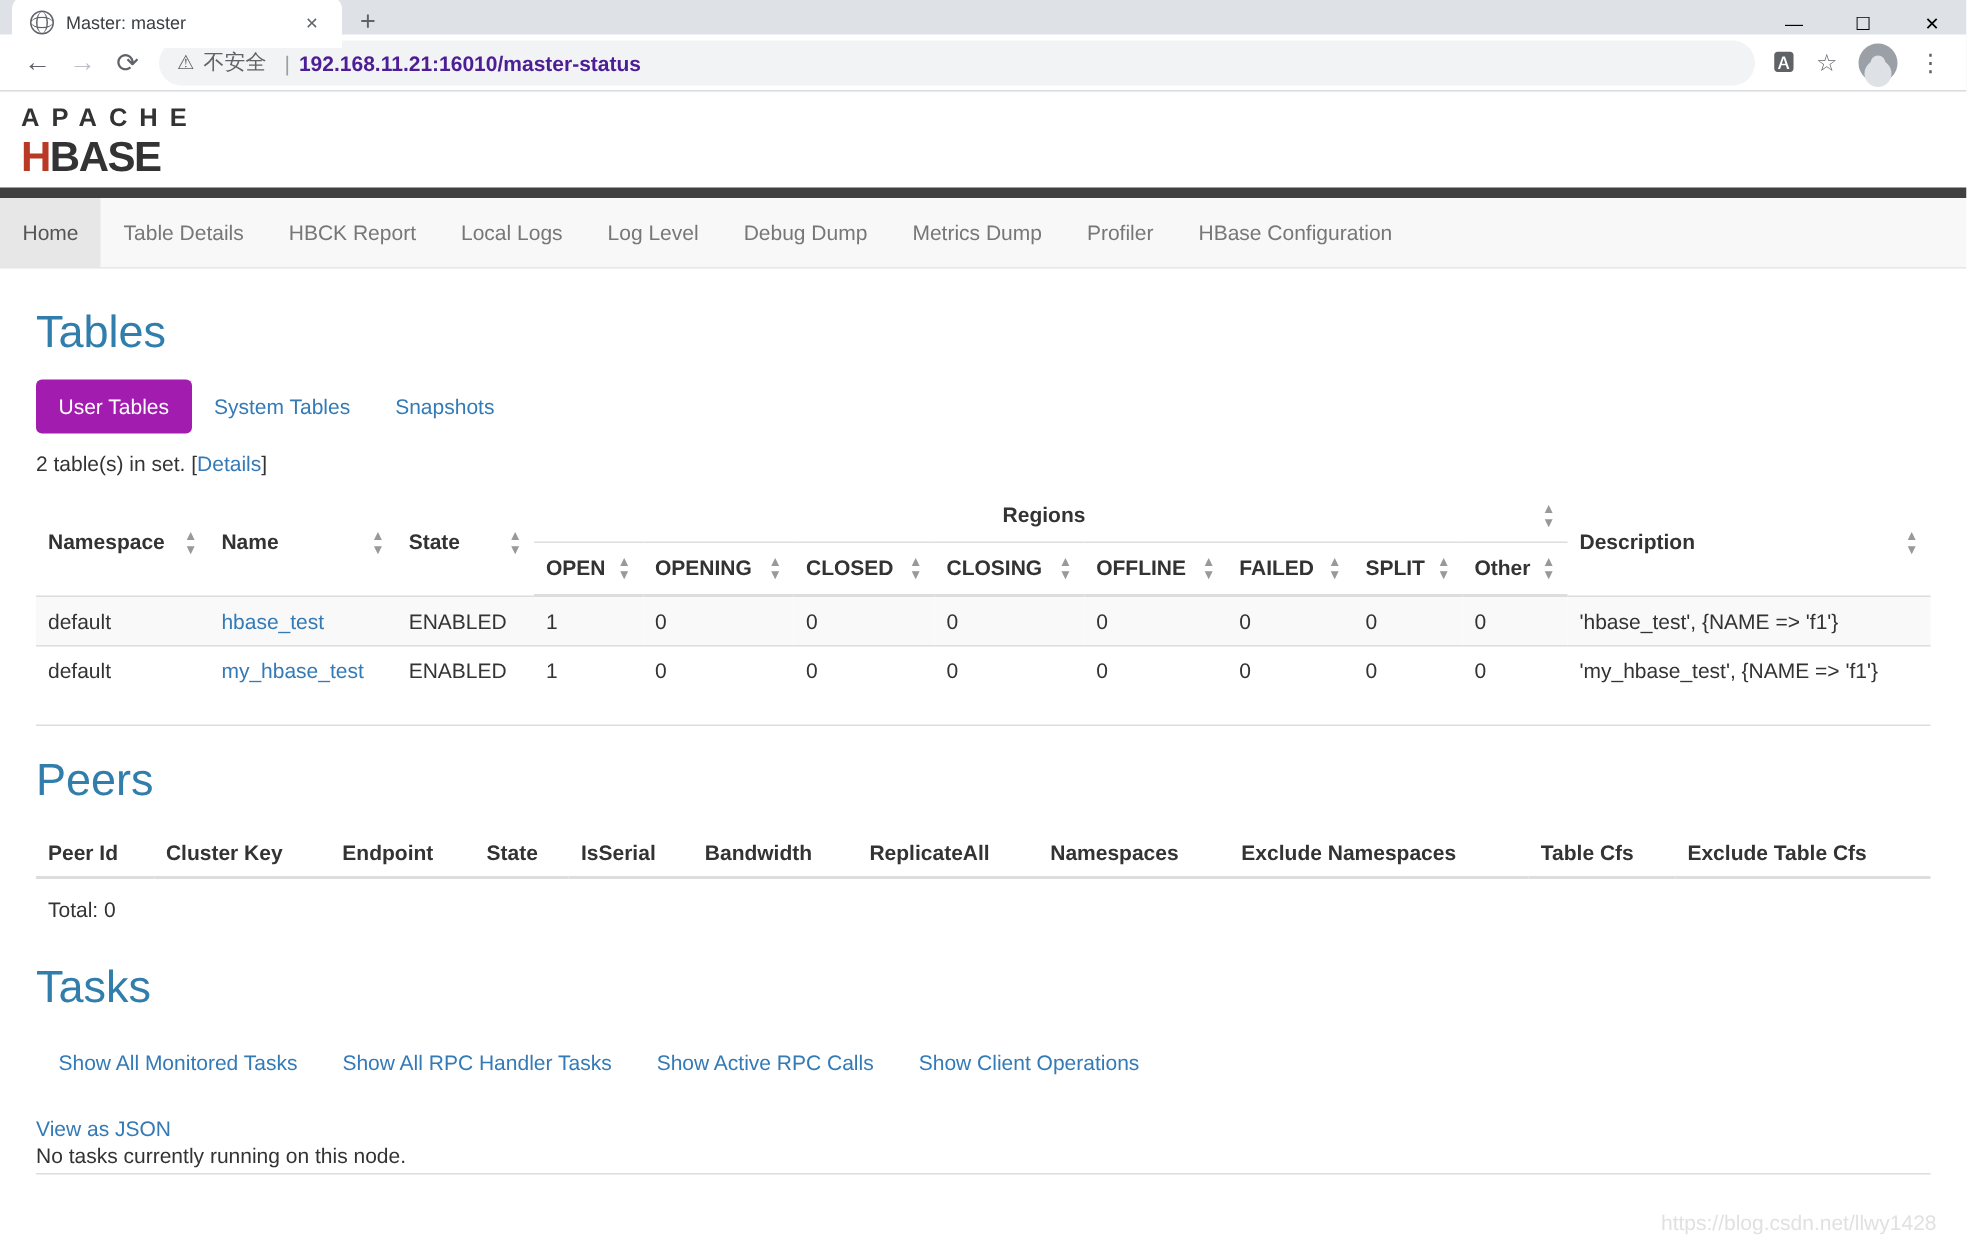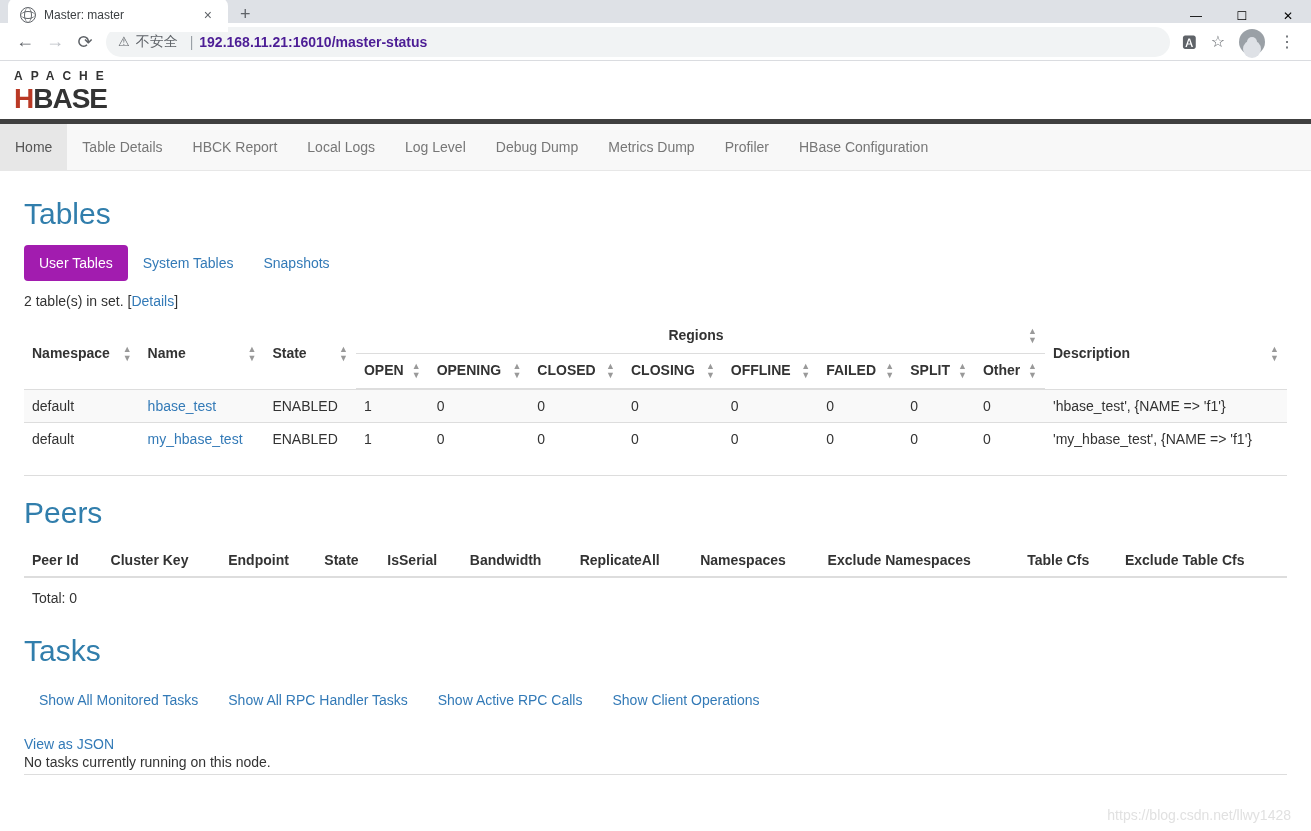--- a/index.html
+++ b/index.html
@@ -25,26 +25,26 @@
 .addr-insecure { margin-right: 6px; }
 .addr-sep { margin: 0 6px; color: #9aa0a6; }
 .addr-bar .url { color: #4c1d95; font-weight: bold; }
 .right-icons { display: flex; align-items: center; gap: 14px; padding: 0 6px; }
 .right-ico { font-size: 16px; color: #5f6368; cursor: pointer; }
 .avatar { width: 26px; height: 26px; border-radius: 50%; background: #9aa0a6; display: flex; align-items: center; justify-content: center; }
 .avatar::before { content: ""; width: 10px; height: 10px; border-radius: 50%; background: #dee1e6; box-shadow: 0 7px 0 4px #dee1e6; }
 
 
 .hbase-logo { padding: 8px 14px 4px; }
-.hbase-logo .apache { letter-spacing: 8px; font-size: 12px; color: #333; font-weight: bold; }
+.hbase-logo .apache { letter-spacing: 8px; font-size: 17px; color: #333; font-weight: bold; }
 .hbase-logo .hbase { font-size: 28px; font-weight: bold; letter-spacing: -1px; }
 .hbase-logo .hbase .h { color: #ba3925; }
 .hbase-logo .hbase .bse { color: #333; }
 
-.navbar { background: #f8f8f8; border-top: 5px solid #404040; border-bottom: 1px solid #e7e7e7; display: flex; padding: 0; }
+.navbar { background: #f8f8f8; border-top: 7px solid #404040; border-bottom: 1px solid #e7e7e7; display: flex; padding: 0; }
 .nav-item { padding: 15px; color: #777; cursor: pointer; font-size: 14px; }
 .nav-item.active { background: #e7e7e7; color: #555; }
 
 .content { padding: 10px 24px 30px; }
 h2.sec { font-size: 30px; font-weight: 500; color: #317eac; margin: 16px 0 14px; }
 .tab-pills { display: flex; gap: 0; margin-bottom: 12px; }
 .pill { padding: 10px 15px; border-radius: 4px; color: #337ab7; cursor: pointer; font-size: 14px; }
 .pill.active { background: #a21caf; color: #fff; }
 .summary-line { font-size: 14px; color: #333; margin-bottom: 10px; }
 .summary-line a { color: #337ab7; text-decoration: none; }

